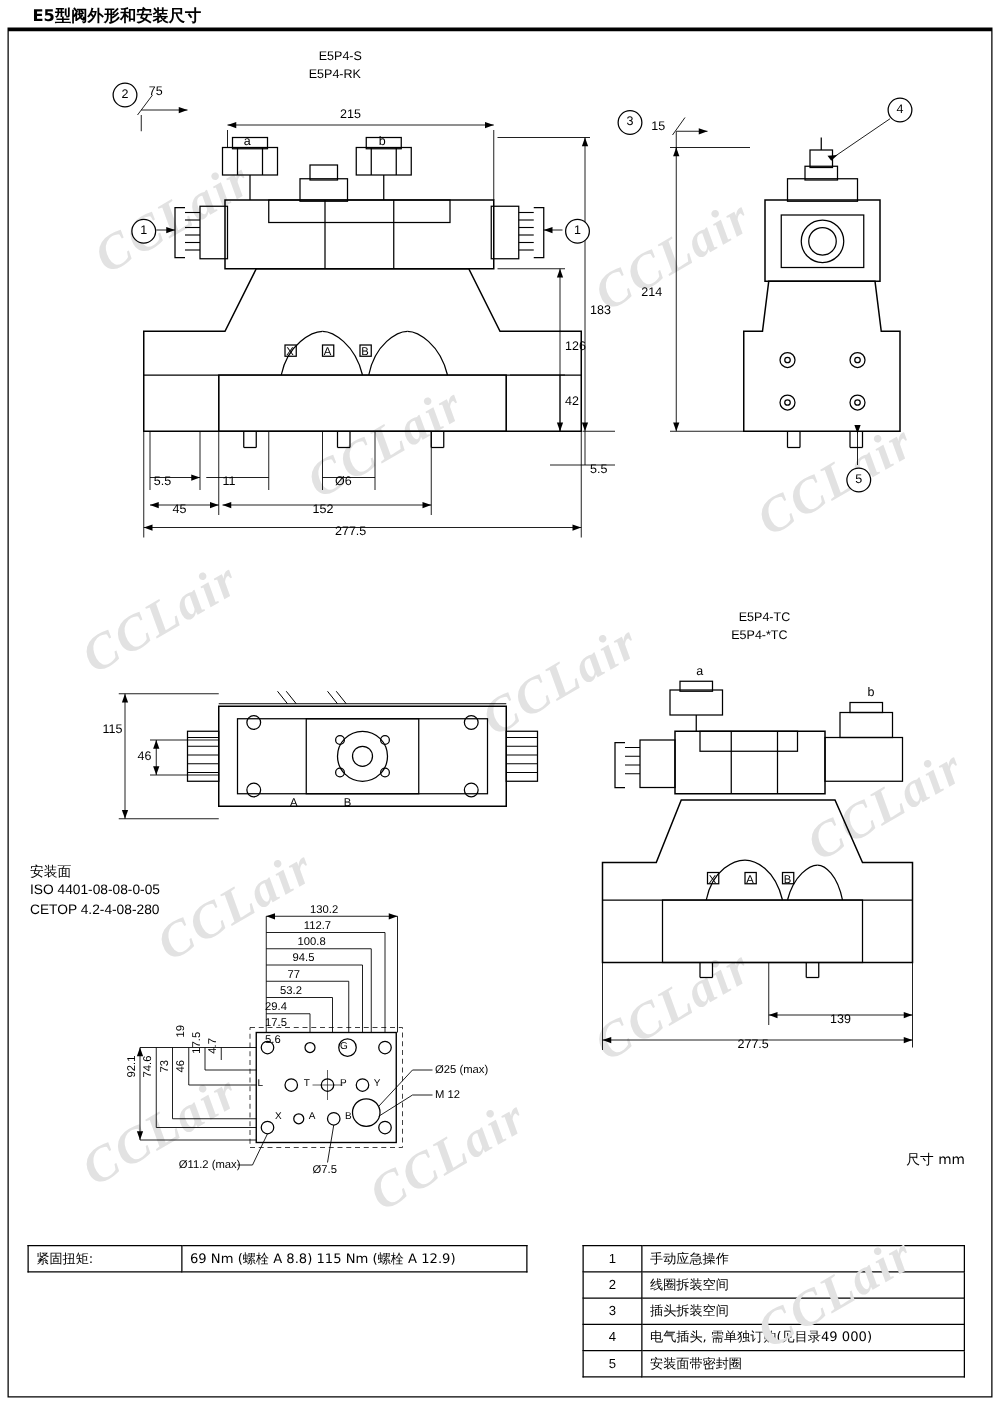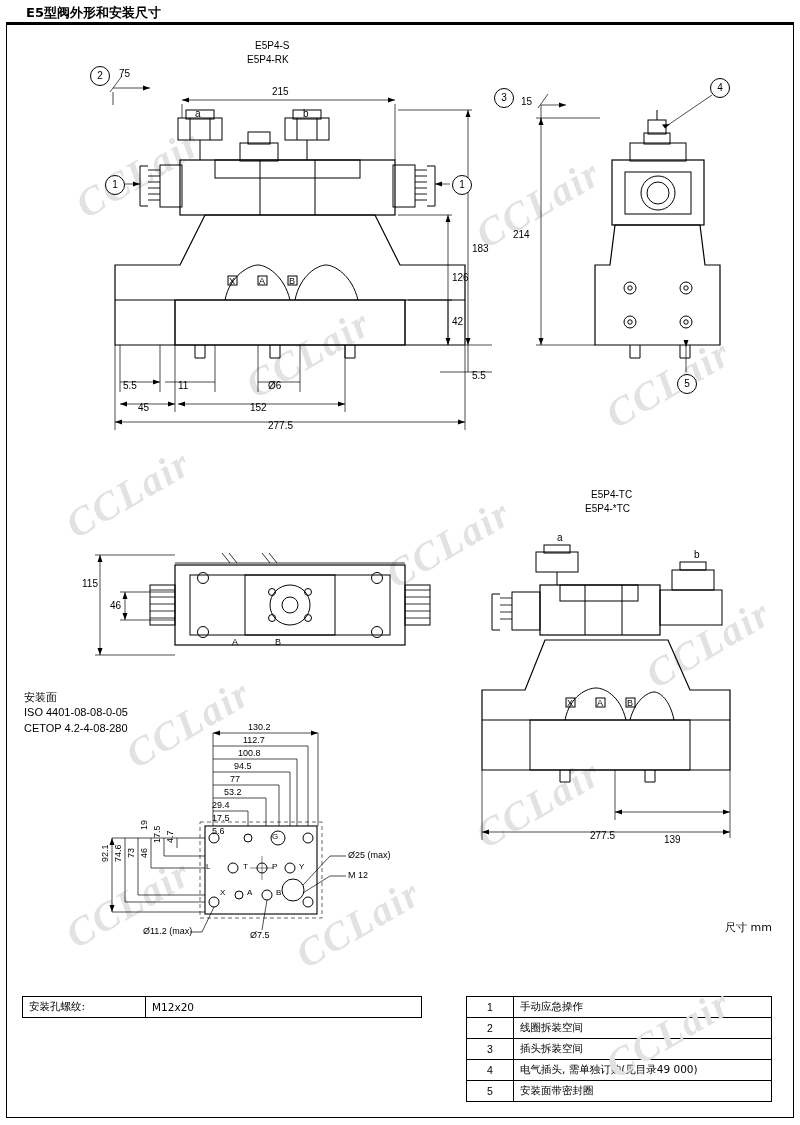--- a/index.html
+++ b/index.html
@@ -459,21 +459,21 @@
 
     <div class="t" style="left:82px;top:578px;">115</div>
     <div class="t" style="left:110px;top:600px;">46</div>
     <div class="t b s9" style="left:232px;top:637px;">A</div>
     <div class="t b s9" style="left:275px;top:637px;">B</div>
 
     <div class="t b" style="left:591px;top:489px;">E5P4-TC</div>
     <div class="t b" style="left:585px;top:503px;">E5P4-*TC</div>
     <div class="t" style="left:557px;top:532px;">a</div>
     <div class="t" style="left:694px;top:549px;">b</div>
-    <div class="t" style="left:664px;top:810px;margin-top:24px;">139</div>
+    <div class="t" style="left:664px;top:810px;">139</div>
     <div class="t" style="left:590px;top:830px;">277.5</div>
     <div class="t b s9" style="left:567px;top:698px;">X</div>
     <div class="t b s9" style="left:597px;top:698px;">A</div>
     <div class="t b s9" style="left:627px;top:698px;">B</div>
 
     <div class="t b s11 cn" style="left:24px;top:690px;">安装面</div>
     <div class="t s11" style="left:24px;top:706px;">ISO 4401-08-08-0-05</div>
     <div class="t s11" style="left:24px;top:722px;">CETOP 4.2-4-08-280</div>
 
     <div class="t s9" style="left:248px;top:722px;">130.2</div>
@@ -508,22 +508,22 @@
     <div class="t b s8" style="left:247px;top:888px;">A</div>
     <div class="t b s8" style="left:276px;top:888px;">B</div>
 
     <div class="units cn">尺寸   mm</div>
   </div>
 
   <div class="lt">
     <table>
       <tbody>
       <tr>
-        <td class="lbl cn">安装孔螺纹:</td>
-        <td class="cn">M12x20</td>
+        <td class="lbl cn">紧固扭矩:</td>
+        <td class="cn">69 Nm (螺栓 A 8.8)     115 Nm (螺栓 A 12.9)</td>
       </tr>
     </tbody>
       </table>
   </div>
 
   <div class="rt">
     <table>
       <tbody>
           <tr>
         <td class="num">1</td>

